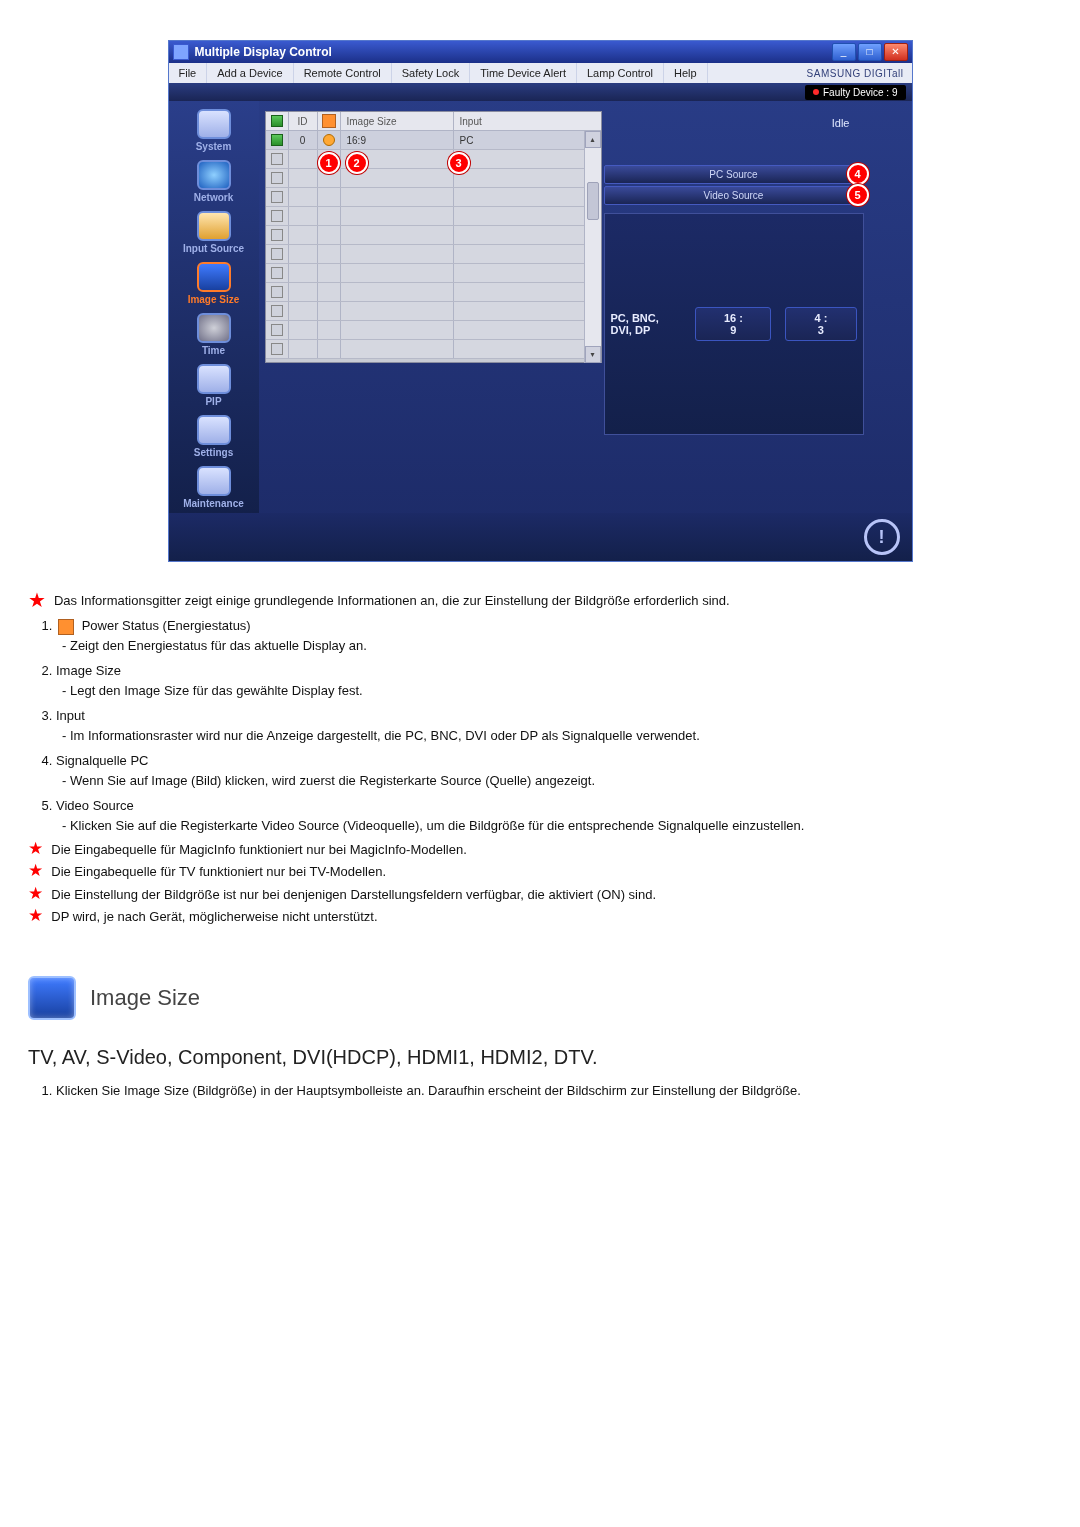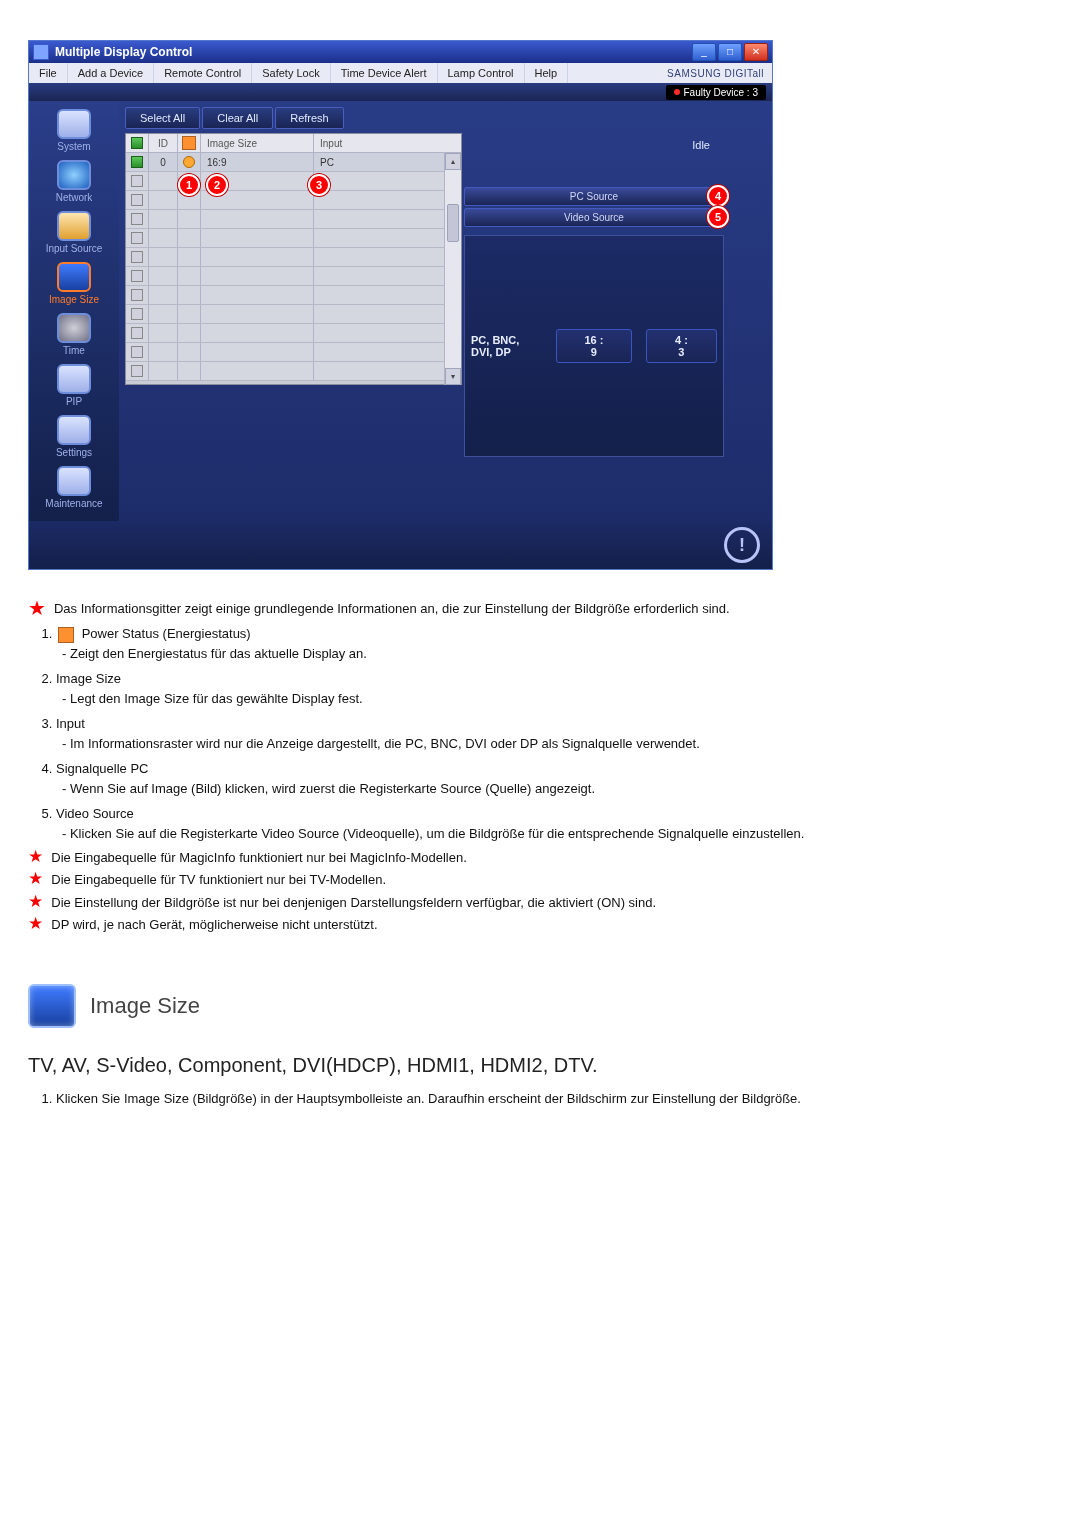--- a/index.html
+++ b/index.html
@@ -7,21 +7,21 @@
     font-family: Arial, Helvetica, sans-serif;
     font-size: 13px;
     color: #111;
     margin: 0;
     padding: 40px 28px 60px 28px;
     width: 1080px;
     box-sizing: border-box;
   }
 
   
-  .shot-wrap { display:flex; justify-content:flex-start; }
+  .shot-wrap { display:flex; justify-content:center; }
   .shot {
     width: 745px;
     box-sizing: border-box;
     border: 1px solid #5577cc;
     background: linear-gradient(#2a3e8a,#1c2a66);
     font-size: 11px;
   }
   .titlebar {
     display:flex; align-items:center;
     height: 22px;
@@ -77,22 +77,22 @@
     content:""; width:6px; height:6px; border-radius:50%;
     background:#ff2a2a;
   }
 
   .body-row { display:flex; }
 
   
   .sidebar {
     width:90px;
     background:linear-gradient(#2a3e8a,#13204a);
-    padding:4px 0 8px 0;
-    display:flex; flex-direction:column; align-items:center;
+    padding:4px 0 0 0;
+    display:flex; flex-direction:column; align-items:center;font-weight:bold;
   }
   .side-item {
     width:80px;
     padding:4px 0 4px 0;
     display:flex; flex-direction:column; align-items:center;
     color:#9fb0e8;
     font-size:10px;
   }
   .side-item.active { color:#ff7b29; }
   .side-item.active .side-icon { border-color:#ff7b29; }
@@ -298,21 +298,21 @@
     <div class="mitem">Remote Control</div>
     <div class="mitem">Safety Lock</div>
     <div class="mitem">Time Device Alert</div>
     <div class="mitem">Lamp Control</div>
     <div class="mitem">Help</div>
     <span class="brand">SAMSUNG DIGITall</span>
   </div>
 
   <div class="substrip">
     <div class="faulty-pill">
-      <span>Faulty Device : 3</span>
+      <span>Faulty Device : 9</span>
     </div>
   </div>
 
   <div class="body-row">
 
     <div class="sidebar">
       <div class="side-item">
             <div class="side-icon plain"></div>
             <span class="side-label">System</span>
           </div>
@@ -341,26 +341,20 @@
             <span class="side-label">Settings</span>
           </div>
       <div class="side-item">
             <div class="side-icon plain"></div>
             <span class="side-label">Maintenance</span>
           </div>
     </div>
 
     <div class="center">
 
-      <div class="toprow">
-        <button class="darkbtn">Select All</button>
-        <button class="darkbtn">Clear All</button>
-        <button class="darkbtn">Refresh</button>
-        <span class="spacer"></span>
-      </div>
 
       <div style="display:flex;">
         <div class="devtable">
           <div class="devhdr">
             <div class="col-chk">
                   <span class="chkbox checked"></span>
                 </div>
             <div class="col-id">ID</div>
             <div class="col-pw">
                   <span class="pwicon-hdr"></span>

